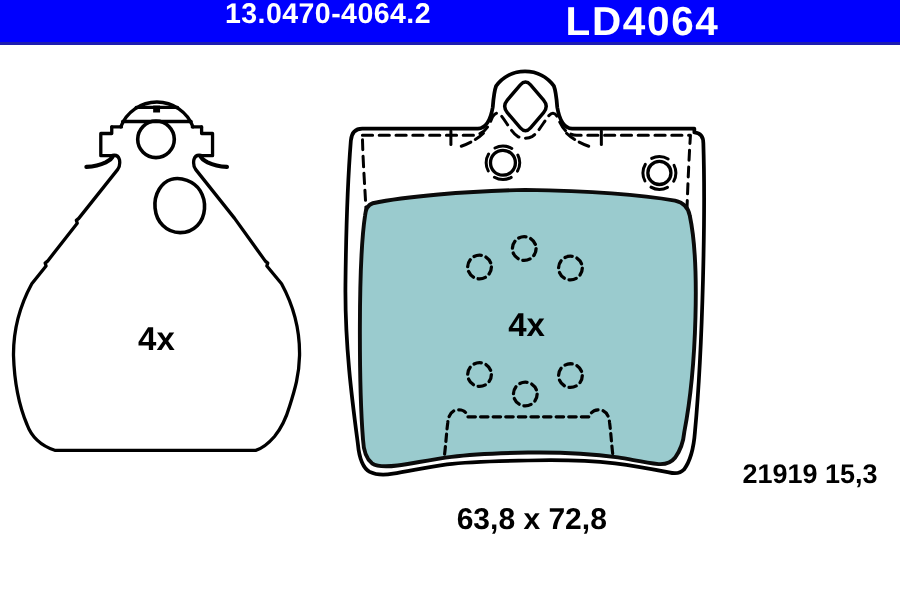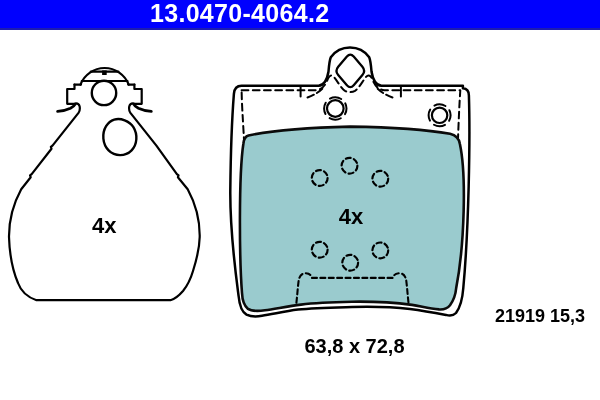--- a/index.html
+++ b/index.html
@@ -1,31 +1,32 @@
 <!DOCTYPE html>
 <html><head>
 <meta charset="utf-8">
 <style>
 html,body{margin:0;padding:0;}
 .page{position:relative;width:600px;height:400px;background:#ffffff;overflow:hidden;
   font-family:"Liberation Sans",sans-serif;}
 .hdr{position:absolute;left:0;top:0;width:600px;height:28px;background:#0000fe;
   border-bottom:2px solid #1c1cb0;}
-.pn{position:absolute;left:150px;top:-1px;color:#fff;font-weight:bold;font-size:25px;letter-spacing:0.3px;white-space:nowrap;}
+.pn{position:absolute;left:150px;top:-1px;color:#fff;font-weight:bold;font-size:19px;letter-spacing:0.3px;white-space:nowrap;}
 .wva{position:absolute;left:377px;top:-1px;color:#fff;font-weight:bold;font-size:27px;letter-spacing:1.1px;white-space:nowrap;}
 svg{position:absolute;left:0;top:0;}
 </style>
 </head>
 <body>
 <div class="page">
 
 <div class="hdr"></div>
 
 <div class="pn">13.0470-4064.2</div>
 
+<div class="wva">LD4064</div>
 <svg width="600" height="400" viewBox="0 0 600 400">
   <g fill="none" stroke="#000000" stroke-width="2.2" stroke-linecap="round" stroke-linejoin="round">
 
     <path d="M 74.5,84.6 L 74.5,89 L 67.2,89 L 67.2,103.8 L 74.7,103.8 L 74.9,103.6
       Q 78.6,102.9 79.6,106.3 Q 80.4,110.2 78.5,112.9
       L 52.5,145.6 l -1.6,1.3 l 0.6,1.9 L 31.7,174.1 l -1.6,1.3 l 0.6,1.9 L 21.2,189.2
       Q 8.8,212 9.0,237 C 9.6,256 12.5,270 18.0,283 Q 22.5,295.5 36.5,300.2
       L 170.5,300.2
       Q 176.5,298.5 183,291 Q 189.5,283 193,271 C 196.8,259 199.4,250 199.7,237 Q 200.1,212 187.7,189.2
       L 177.9,177.3 l 0.6,-1.9 l -1.6,-1.3 L 156.4,145.6 L 130.4,112.9

